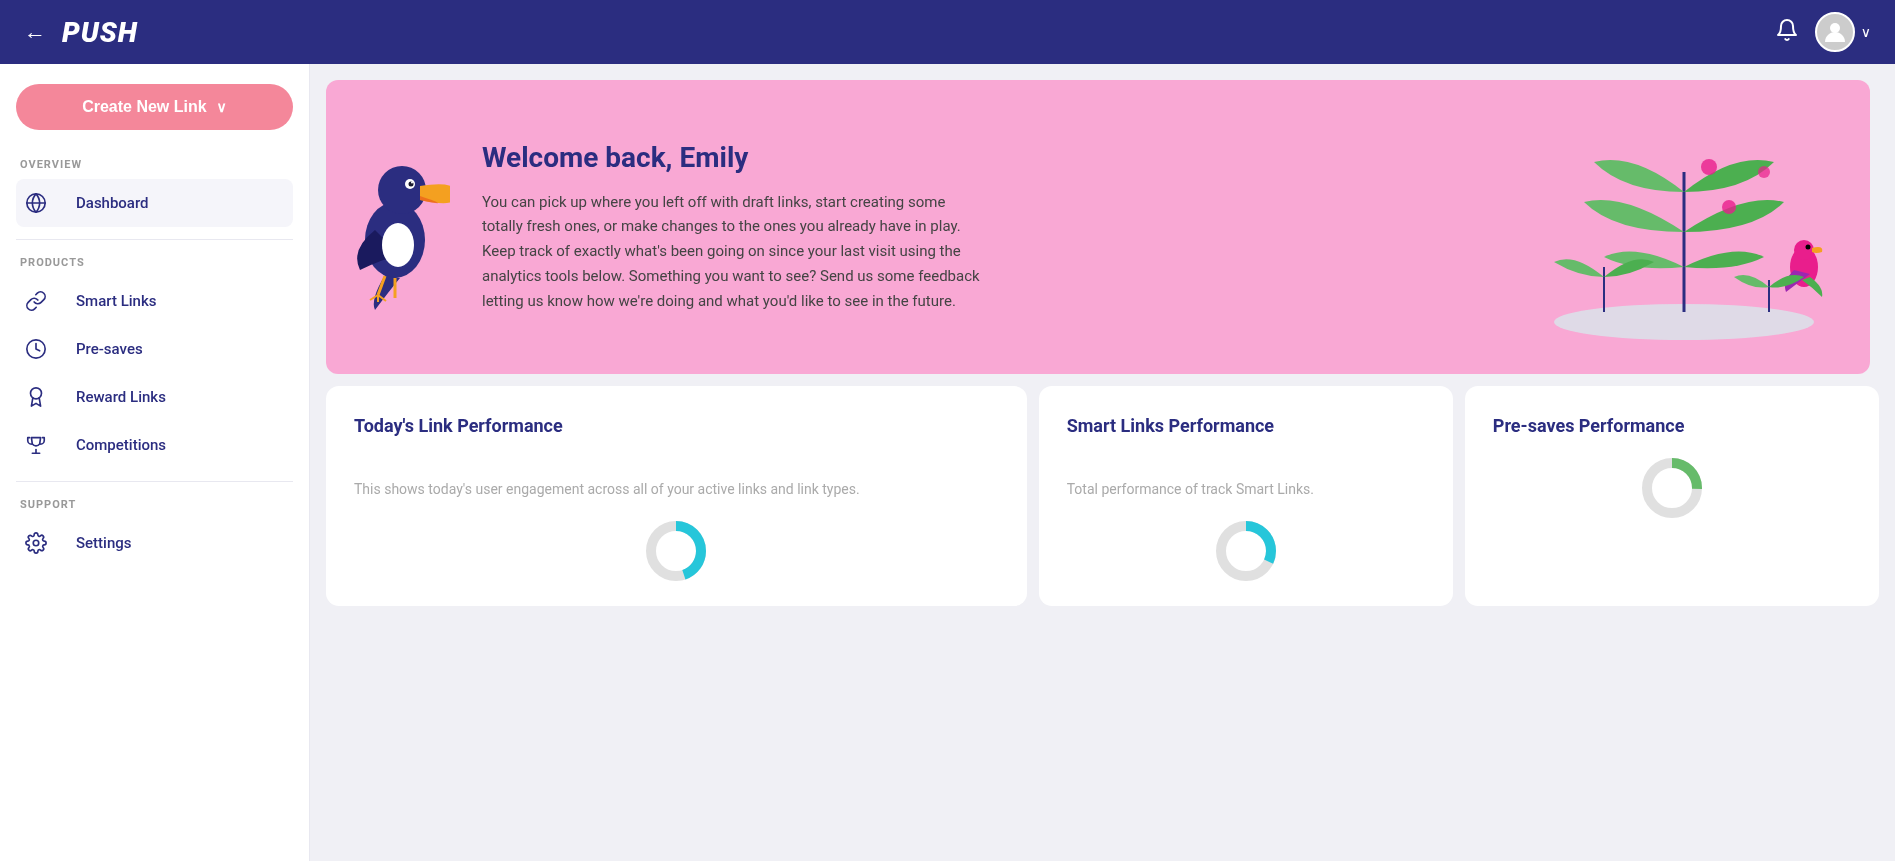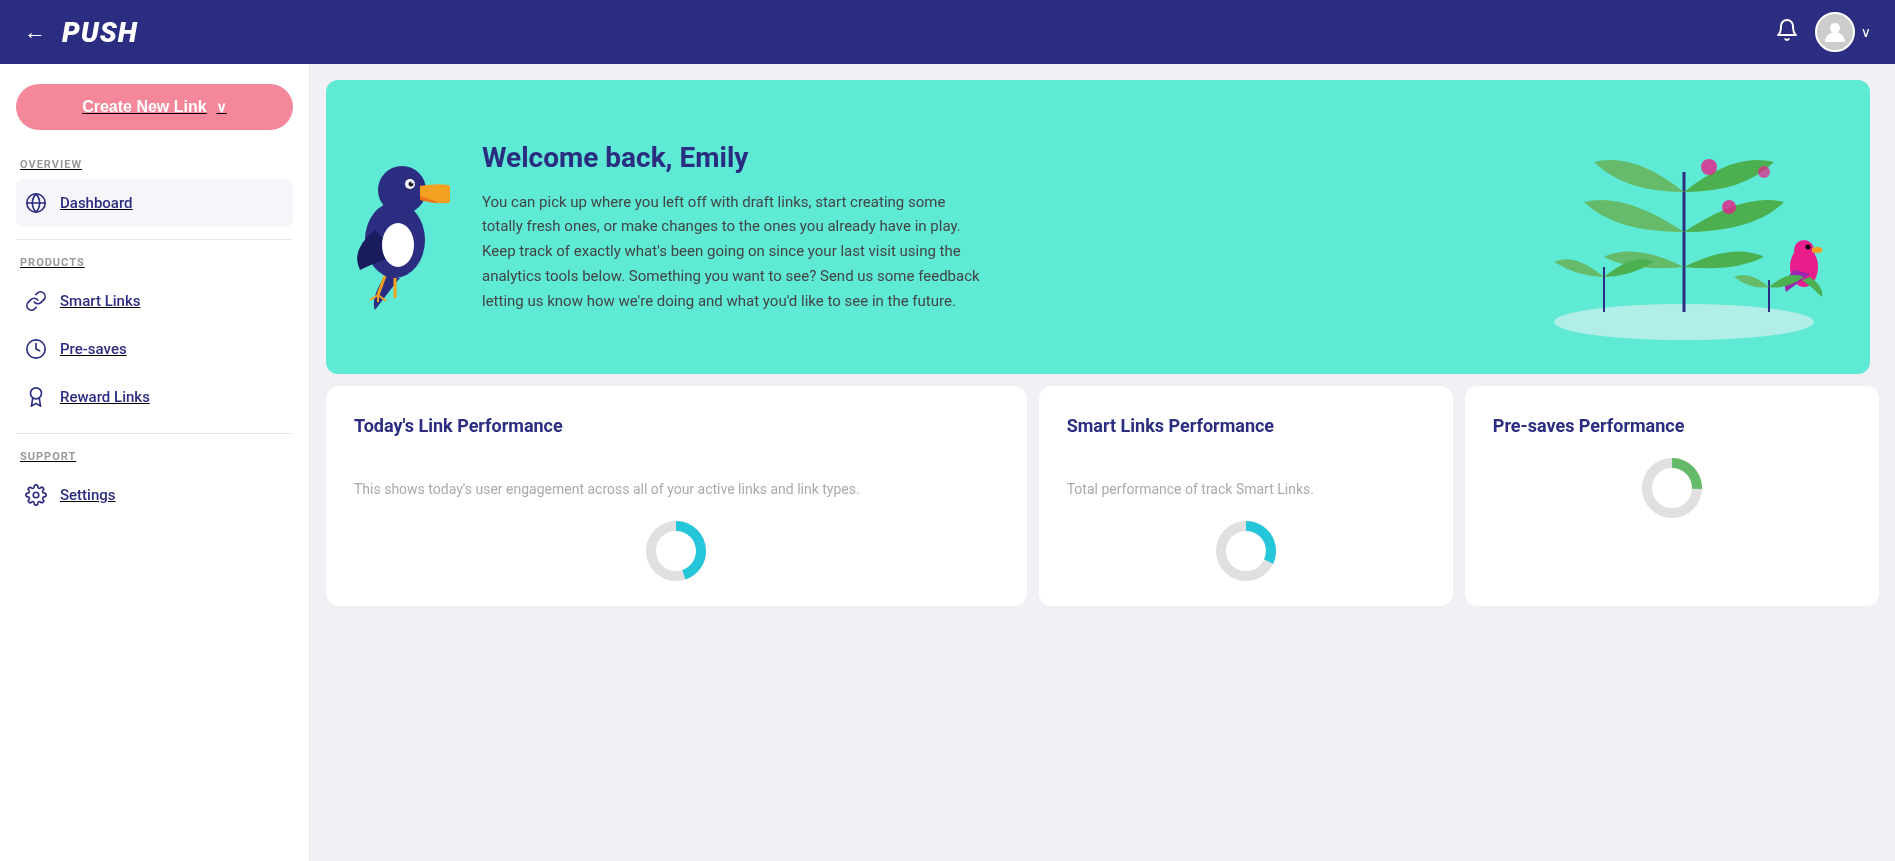--- a/index.html
+++ b/index.html
@@ -31,21 +31,20 @@
     
     .sidebar {
       width: 310px;
       background: white;
       display: flex;
       flex-direction: column;
       padding: 20px 16px 16px 16px;
       flex-shrink: 0;
       overflow-y: auto;
       border-right: 1px solid #e8e8f0;
-      text-decoration: underline;
     }
     .create-btn {
       background: #f4879a;
       color: white;
       border: none;
       border-radius: 30px;
       padding: 14px 24px;
       font-size: 16px;
       font-weight: 600;
       cursor: pointer;
@@ -62,21 +61,21 @@
       font-weight: 700;
       color: #999;
       letter-spacing: 1px;
       margin-bottom: 8px;
       margin-top: 4px;
       padding-left: 4px;
     }
     .nav-item {
       display: flex;
       align-items: center;
-      gap: 12px;
+      gap: 28px;
       padding: 12px 8px;
       border-radius: 8px;
       cursor: pointer;
       color: #2b2d80;
       font-size: 15px;
       font-weight: 500;
       text-decoration: none;
     }
     .nav-item.active { background: #f5f5fa; }
     .nav-icon { width: 24px; height: 24px; display: flex; align-items: center; justify-content: center; }
@@ -85,21 +84,21 @@
     .sidebar-footer { margin-top: auto; padding-top: 16px; }
     .footer-links { display: flex; flex-wrap: wrap; gap: 4px 12px; justify-content: center; margin-bottom: 6px; }
     .footer-link { font-size: 12px; color: #888; text-decoration: none; }
     .copyright { font-size: 12px; color: #aaa; text-align: center; }
 
     
     .main { flex: 1; overflow-y: auto; background: #f0f0f5; }
 
     
     .welcome-banner {
-      background: #5eead4;
+      background: #f9a8d4;
       margin: 16px 25px 12px 16px;
       border-radius: 12px;
       padding: 32px 36px;
       display: flex;
       align-items: center;
       justify-content: space-between;
       position: relative;
       overflow: hidden;
       min-height: 200px;
     }
@@ -226,20 +225,32 @@
     </a>
     <a class="nav-item">
       <span class="nav-icon">
         <svg viewBox="0 0 24 24" fill="none" stroke="#2b2d80" stroke-width="1.8" stroke-linecap="round" stroke-linejoin="round">
           <circle cx="12" cy="8" r="6"></circle>
           <path d="M15.477 12.89L17 22l-5-3-5 3 1.523-9.11"></path>
         </svg>
       </span>
       <span>Reward Links</span>
     </a>
+    <a class="nav-item">
+      <span class="nav-icon">
+        <svg viewBox="0 0 24 24" fill="none" stroke="#2b2d80" stroke-width="1.8" stroke-linecap="round" stroke-linejoin="round">
+          <polyline points="8 21 12 21 16 21"></polyline>
+          <line x1="12" y1="17" x2="12" y2="21"></line>
+          <path d="M7 4H17l-1 7a5 5 0 0 1-8 0L7 4z"></path>
+          <path d="M5 4H3v3a4 4 0 0 0 4 4"></path>
+          <path d="M19 4h2v3a4 4 0 0 1-4 4"></path>
+        </svg>
+      </span>
+      <span>Competitions</span>
+    </a>
     <hr class="divider">
 
     <div class="section-label">SUPPORT</div>
     <a class="nav-item">
       <span class="nav-icon">
         <svg viewBox="0 0 24 24" fill="none" stroke="#2b2d80" stroke-width="1.8" stroke-linecap="round" stroke-linejoin="round">
           <circle cx="12" cy="12" r="3"></circle>
           <path d="M19.4 15a1.65 1.65 0 0 0 .33 1.82l.06.06a2 2 0 0 1-2.83 2.83l-.06-.06a1.65 1.65 0 0 0-1.82-.33 1.65 1.65 0 0 0-1 1.51V21a2 2 0 0 1-4 0v-.09A1.65 1.65 0 0 0 9 19.4a1.65 1.65 0 0 0-1.82.33l-.06.06a2 2 0 0 1-2.83-2.83l.06-.06A1.65 1.65 0 0 0 4.68 15a1.65 1.65 0 0 0-1.51-1H3a2 2 0 0 1 0-4h.09A1.65 1.65 0 0 0 4.6 9a1.65 1.65 0 0 0-.33-1.82l-.06-.06a2 2 0 0 1 2.83-2.83l.06.06A1.65 1.65 0 0 0 9 4.68a1.65 1.65 0 0 0 1-1.51V3a2 2 0 0 1 4 0v.09a1.65 1.65 0 0 0 1 1.51 1.65 1.65 0 0 0 1.82-.33l.06-.06a2 2 0 0 1 2.83 2.83l-.06.06A1.65 1.65 0 0 0 19.4 9a1.65 1.65 0 0 0 1.51 1H21a2 2 0 0 1 0 4h-.09a1.65 1.65 0 0 0-1.51 1z"></path>
         </svg>
       </span>

